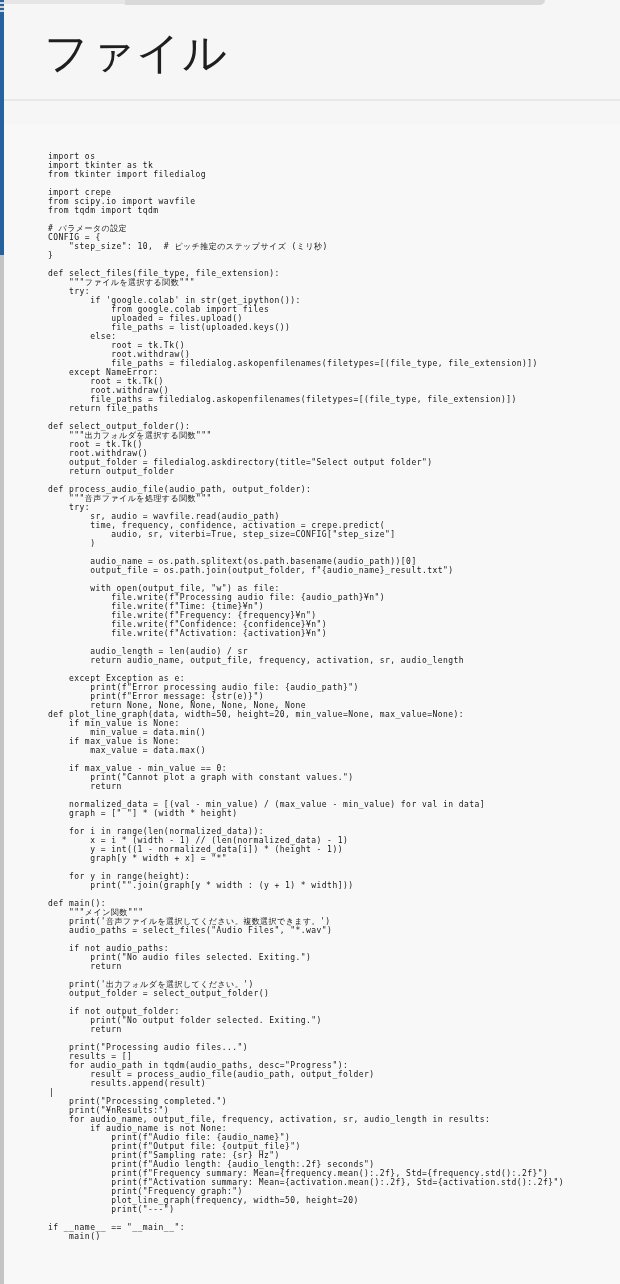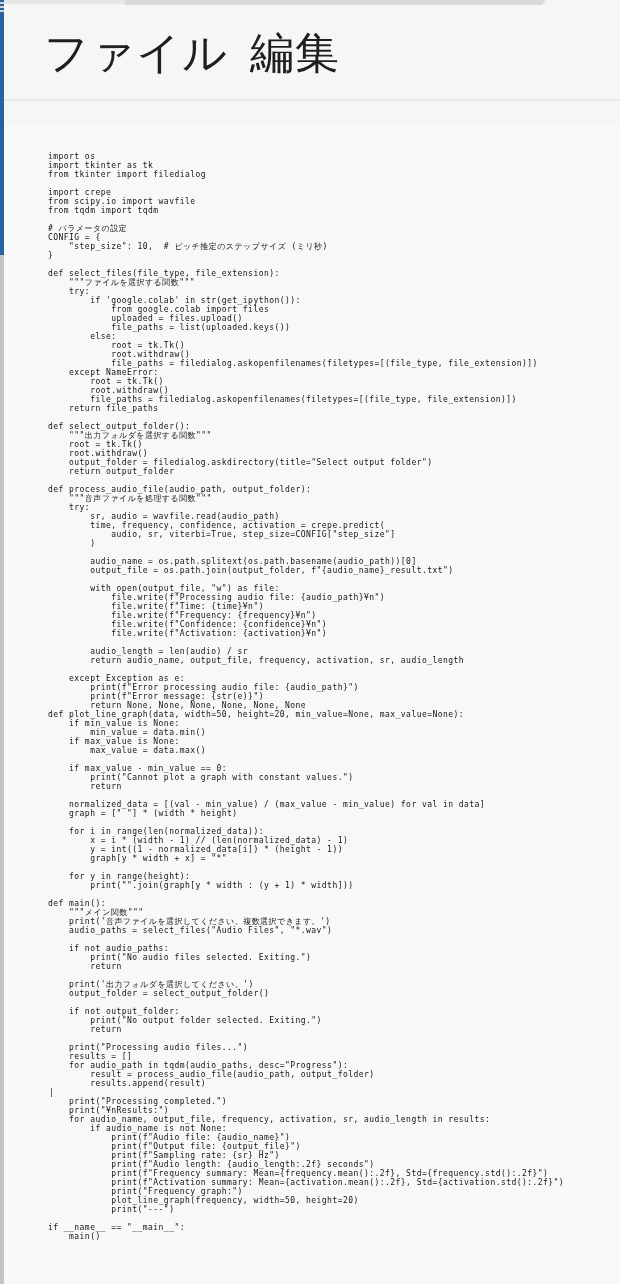--- a/index.html
+++ b/index.html
@@ -33,21 +33,20 @@
     font-size:8px;line-height:9px;color:#111;
   }
 </style>
 </head>
 <body>
 
 <div>
 
   <div class="menubar">
     <span class="menu-item menu-file">ファイル</span>
-    <span class="menu-item menu-edit">編集</span>
   </div>
 
   <div class="divider"></div>
 
   <div class="tab-strip-left"></div>
   <div class="tab-strip-main"></div>
 
   <div class="edge-stripes"></div>
   <div class="edge-blue"></div>
   <div class="edge-gray"></div>

